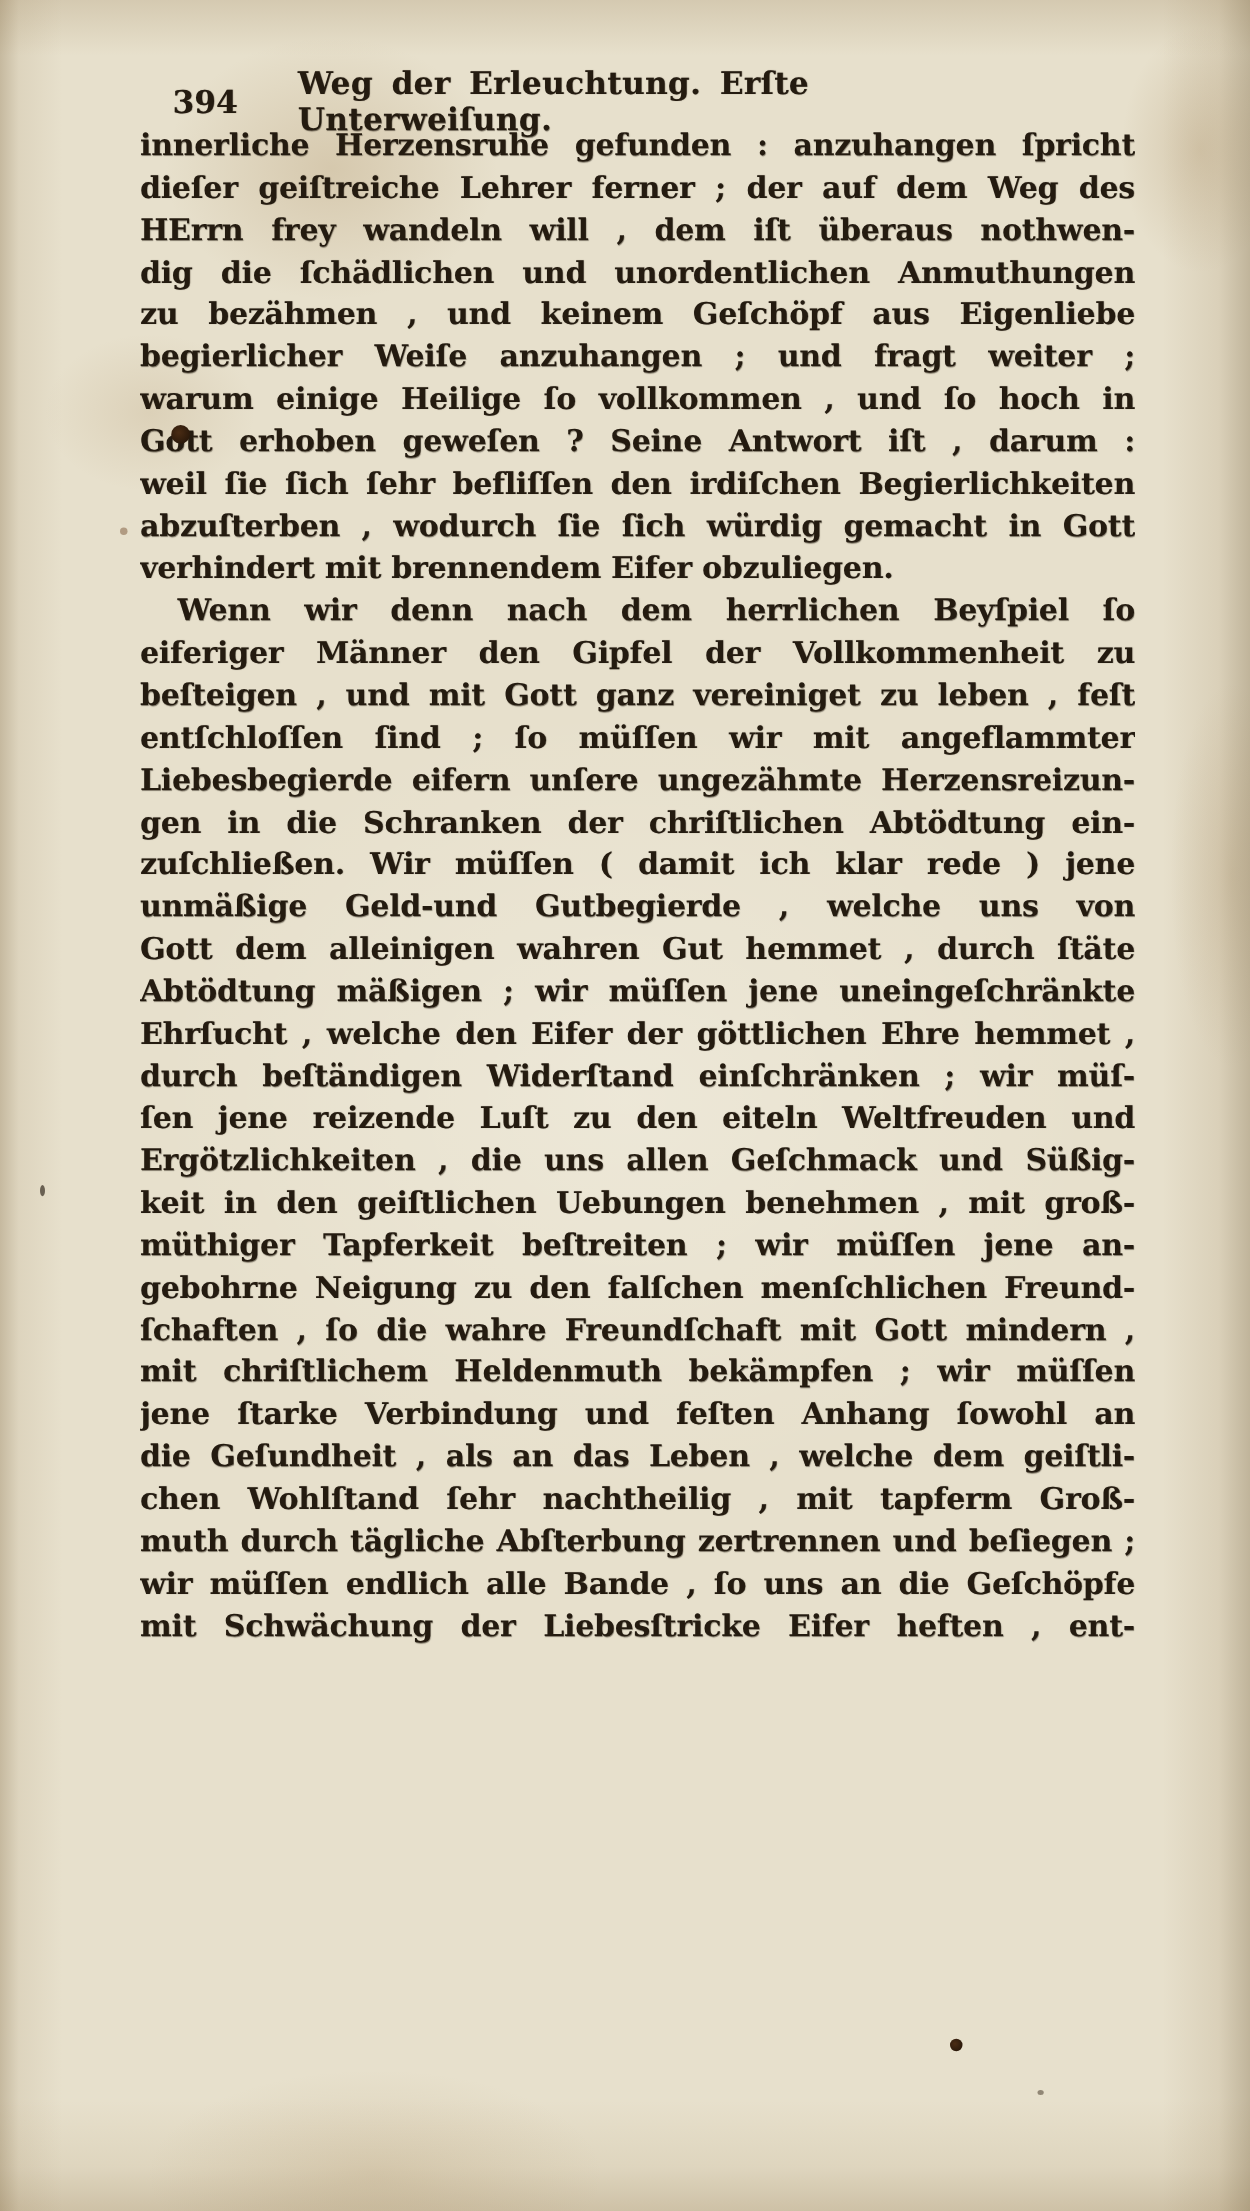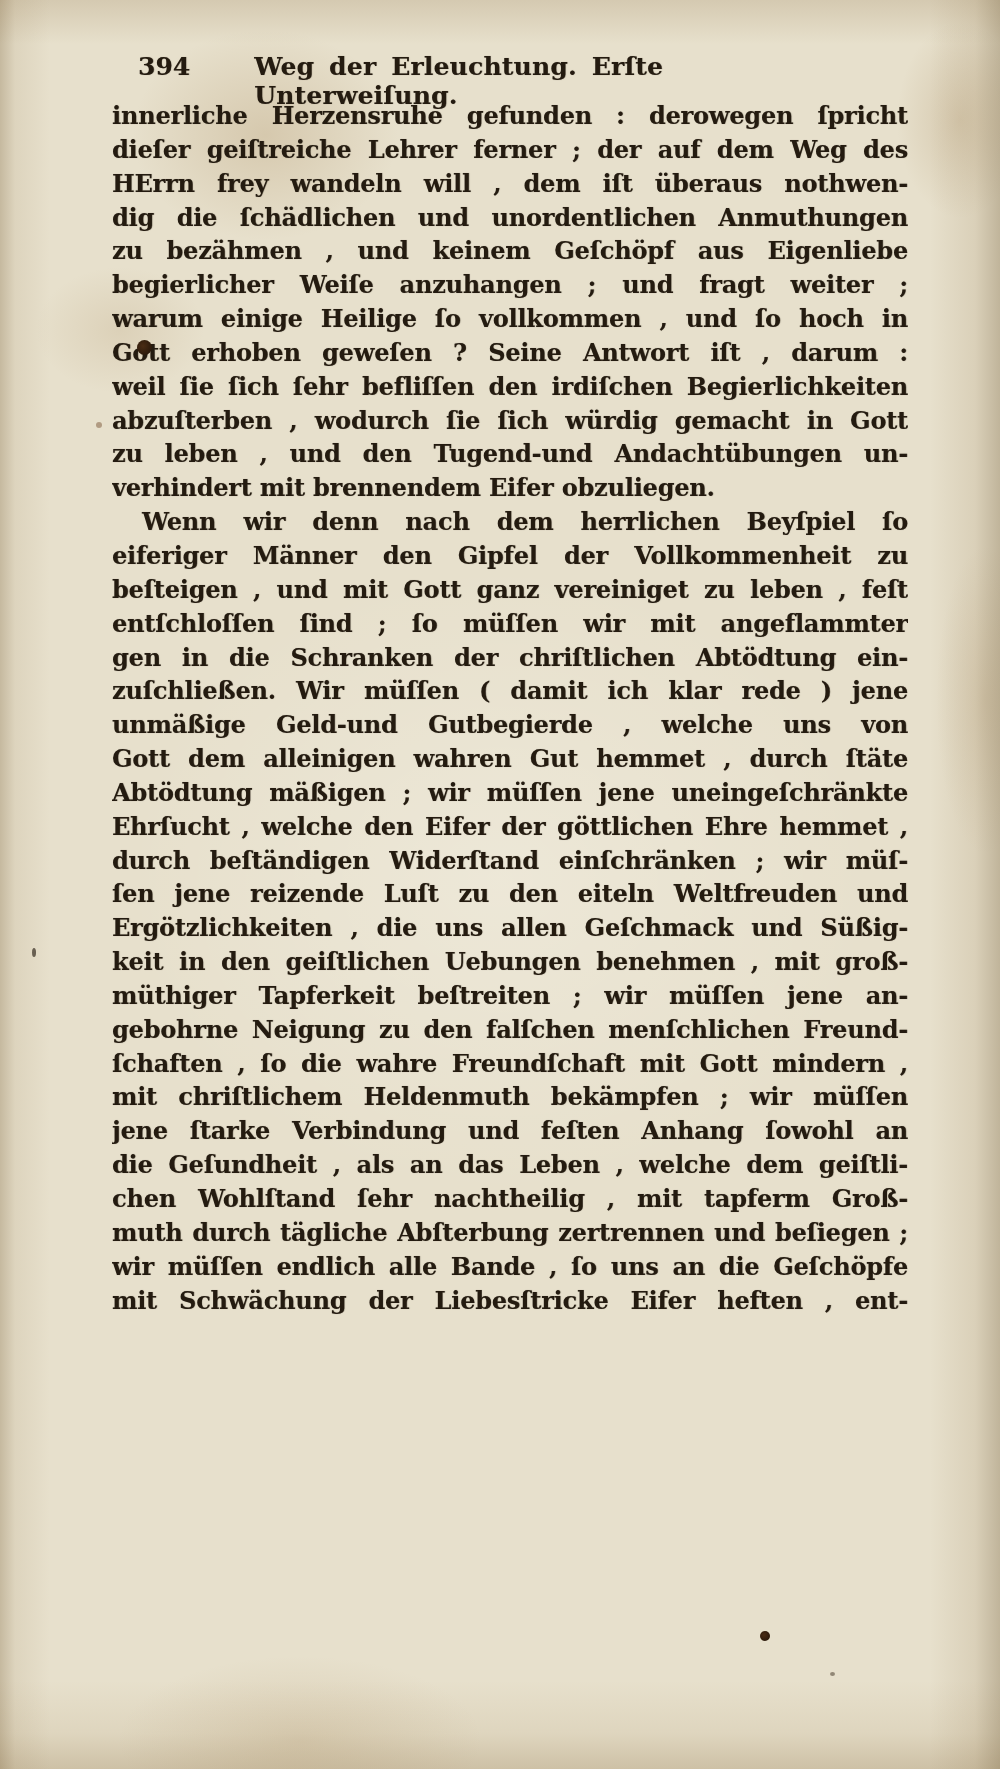--- a/index.html
+++ b/index.html
@@ -28,21 +28,21 @@
       radial-gradient(ellipse 190px 150px at 265px 135px, rgba(169,139,94,.28), rgba(0,0,0,0) 70%),
       radial-gradient(ellipse 120px 90px at 120px 330px, rgba(169,139,94,.18), rgba(0,0,0,0) 70%),
       radial-gradient(ellipse 90px 140px at 960px 120px, rgba(160,128,82,.25), rgba(0,0,0,0) 70%),
       radial-gradient(ellipse 70px 220px at 985px 700px, rgba(160,128,82,.18), rgba(0,0,0,0) 70%),
       radial-gradient(ellipse 260px 120px at 300px 1740px, rgba(169,139,94,.20), rgba(0,0,0,0) 70%),
       radial-gradient(ellipse 500px 420px at 500px 880px, rgba(255,255,250,.25), rgba(0,0,0,0) 75%);
   }
   .speck{position:absolute;border-radius:50%;}
   .header{
     position:absolute;left:138px;top:52px;width:720px;
-    display:flex;gap:64px;align-items:flex-start;
+    display:flex;gap:48px;align-items:center;
     color:var(--ink);
     font-weight:bold;font-size:25px;
     text-shadow:0.4px 0.4px 0.7px rgba(36,27,16,.55);
   }
   .header .running-title{word-spacing:6px;letter-spacing:.2px;}
   .text-block{
     position:absolute;left:112px;top:99px;width:796px;
     color:var(--ink);
     font-weight:bold;font-size:24px;
     letter-spacing:-0.2px;
@@ -65,38 +65,38 @@
 
 <div class="page">
 
   <div class="header">
     <span class="page-number">394</span>
     <span class="running-title">Weg der Erleuchtung.  Erſte Unterweiſung.</span>
   </div>
 
   <div class="text-block">
     <div>
-        <div class="text-line">innerliche Herzensruhe gefunden : derowegen ſpricht</div>
+        <div class="text-line">innerliche Herzensruhe gefunden : anzuhangen ſpricht</div>
         <div class="text-line">dieſer geiſtreiche Lehrer ferner ; der auf dem Weg des</div>
         <div class="text-line">HErrn frey wandeln will , dem iſt überaus nothwen-</div>
         <div class="text-line">dig die ſchädlichen und unordentlichen Anmuthungen</div>
         <div class="text-line">zu bezähmen , und keinem Geſchöpf aus Eigenliebe</div>
         <div class="text-line">begierlicher Weiſe anzuhangen ; und fragt weiter ;</div>
         <div class="text-line">warum einige Heilige ſo vollkommen , und ſo hoch in</div>
         <div class="text-line">Gott erhoben geweſen ? Seine Antwort iſt , darum :</div>
         <div class="text-line">weil ſie ſich ſehr befliſſen den irdiſchen Begierlichkeiten</div>
         <div class="text-line">abzuſterben , wodurch ſie ſich würdig gemacht in Gott</div>
-        <div class="text-line">zu leben , und den Tugend-und Andachtübungen un-</div>
         <div class="text-line para-end">verhindert mit brennendem Eifer obzuliegen.</div>
       </div>
     <div>
         <div class="text-line indent">Wenn wir denn nach dem herrlichen Beyſpiel ſo</div>
         <div class="text-line">eiferiger Männer den Gipfel der Vollkommenheit zu</div>
         <div class="text-line">beſteigen , und mit Gott ganz vereiniget zu leben , feſt</div>
         <div class="text-line">entſchloſſen ſind ; ſo müſſen wir mit angeflammter</div>
+        <div class="text-line">Liebesbegierde eifern unſere ungezähmte Herzensreizun-</div>
         <div class="text-line">gen in die Schranken der chriſtlichen Abtödtung ein-</div>
         <div class="text-line">zuſchließen.  Wir müſſen ( damit ich klar rede ) jene</div>
         <div class="text-line">unmäßige Geld-und Gutbegierde , welche uns von</div>
         <div class="text-line">Gott dem alleinigen wahren Gut hemmet , durch ſtäte</div>
         <div class="text-line">Abtödtung mäßigen ; wir müſſen jene uneingeſchränkte</div>
         <div class="text-line">Ehrſucht , welche den Eifer der göttlichen Ehre hemmet ,</div>
         <div class="text-line">durch beſtändigen Widerſtand einſchränken ; wir müſ-</div>
         <div class="text-line">ſen jene reizende Luſt zu den eiteln Weltfreuden und</div>
         <div class="text-line">Ergötzlichkeiten , die uns allen Geſchmack und Süßig-</div>
         <div class="text-line">keit in den geiſtlichen Uebungen benehmen , mit groß-</div>

